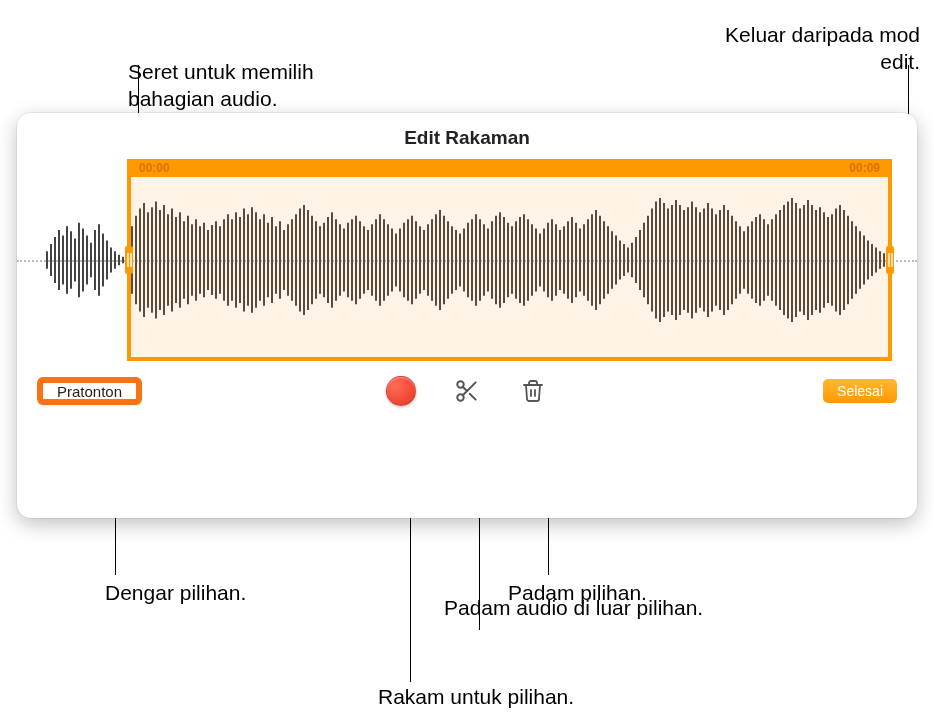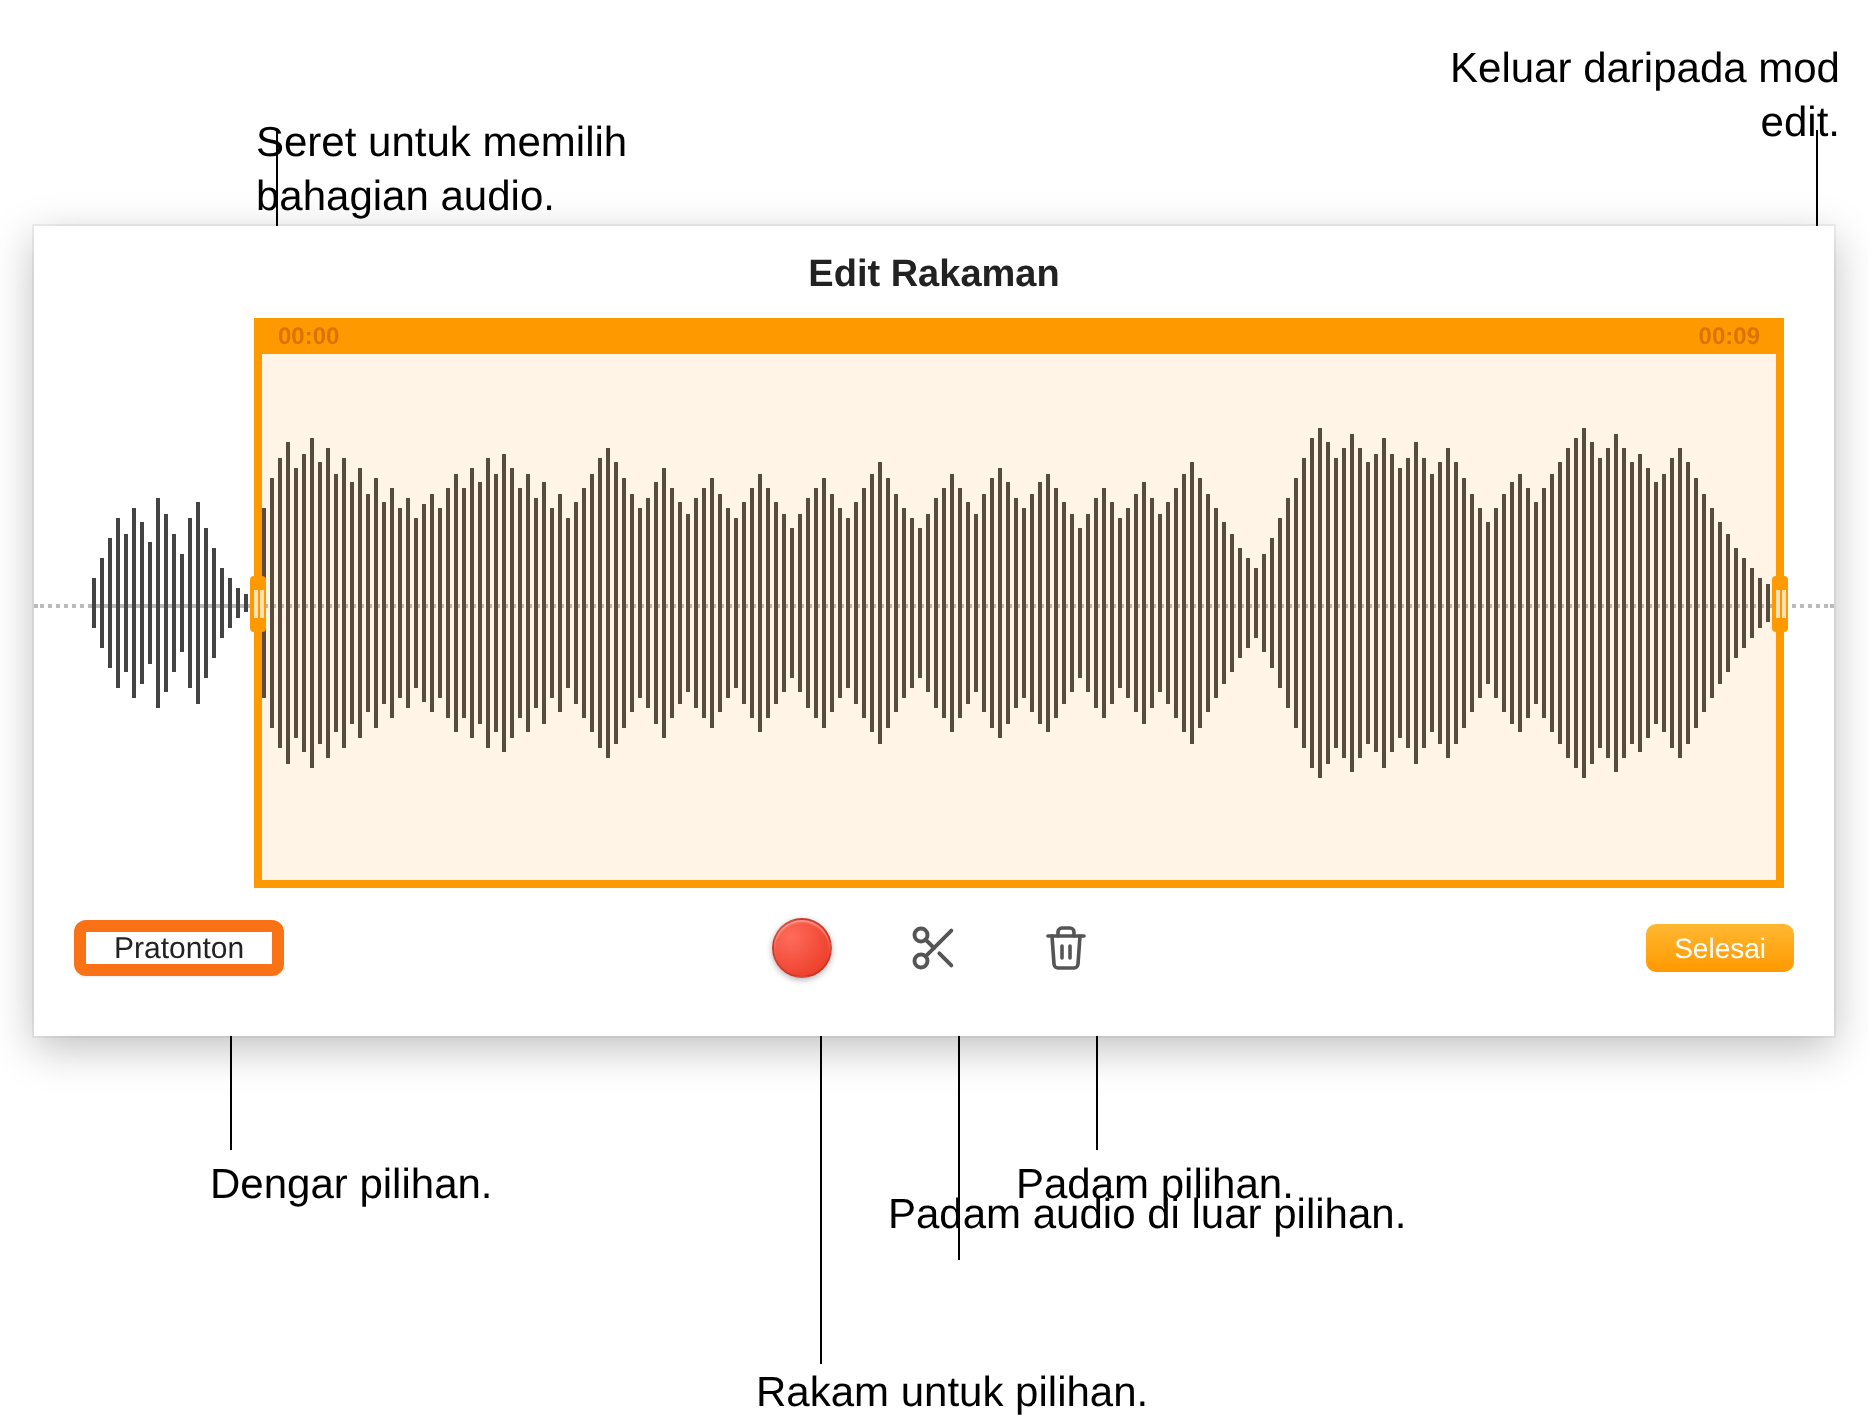--- a/index.html
+++ b/index.html
@@ -31,33 +31,33 @@
     .vline { width: 1px; }
     .hline { height: 1px; }
     
     .editor-panel {
       position: absolute;
       top: 113px;
       left: 17px;
       width: 900px;
       height: 405px;
       background: #ffffff;
-      border-radius: 0;
+      border-radius: 14px;
       box-shadow: 0 6px 20px rgba(0,0,0,0.25), 0 0 0 1px rgba(0,0,0,0.05);
     }
     .editor-title {
       text-align: center;
       font-size: 19px;
       font-weight: 600;
       color: #222;
       padding: 14px 0 10px;
     }
     .waveform-container {
       position: relative;
-      height: 285px;
+      height: 202px;
       width: 100%;
       overflow: hidden;
       padding-left: 20px;
     }
     .midline {
       position: absolute;
       top: 50%;
       left: 0;
       right: 0;
       height: 0;

